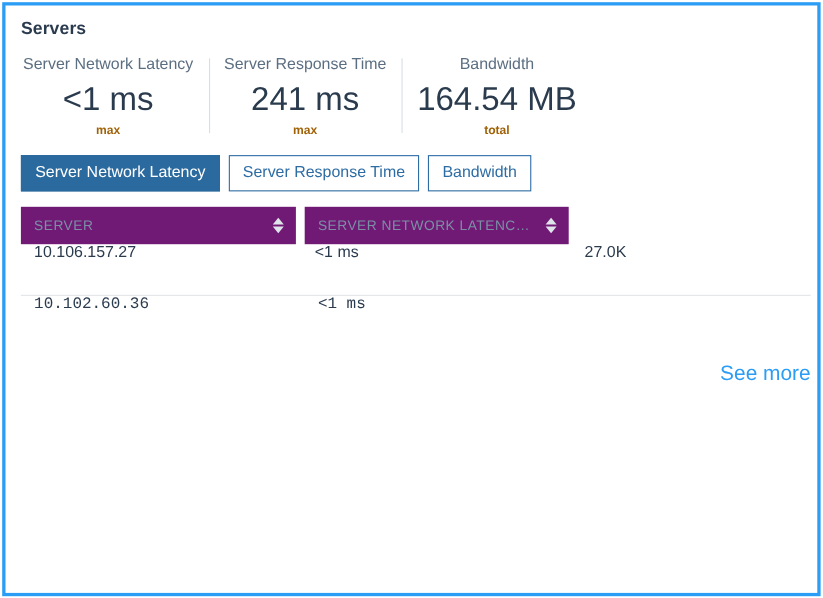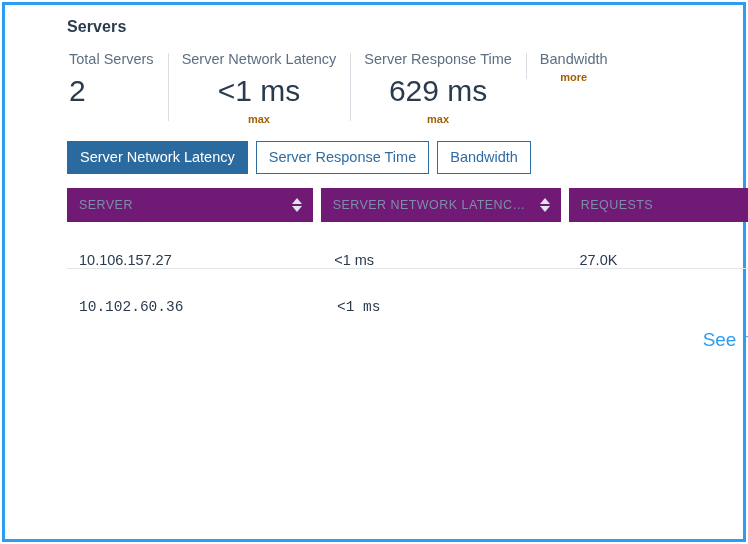--- a/index.html
+++ b/index.html
@@ -21,21 +21,20 @@
   }
   .card {
     position: absolute;
     left: 2px;
     top: 2px;
     width: 744px;
     height: 540px;
     box-sizing: border-box;
     border: 3px solid #2b9df4;
     background: #ffffff;
-    padding-left: 48px;
   }
   .card-inner {
     padding: 12px 14px 0 14px;
   }
 
   
   .title {
     font-size: 16px;
     font-weight: bold;
     color: #2b3b4e;
@@ -181,21 +180,21 @@
 
   .col-server   { width: 250px; }
   .col-latency  { width: 240px; }
   .col-requests { width: 220px; }
 
   .tbody { width: 718px; }
   .tr {
     display: flex;
     gap: 8px;
     height: 46px;
-    align-items: flex-end;
+    align-items: flex-start;
     border-bottom: 1px solid #e3e6e9;
   }
   .tr:last-child { border-bottom: none; font-family: Liberation Mono, monospace; }
   .td {
     font-size: 14.5px;
     color: #2b3b4e;
     padding: 0 12px;
     box-sizing: border-box;
     white-space: nowrap;
     overflow: hidden;
@@ -218,61 +217,53 @@
 </head>
 <body>
 
 <div class="screen">
   <div class="card">
     <div class="card-inner">
 
       <div class="title">Servers</div>
 
       <div class="stats">
-        <div class="stat first">
-          <div class="stat-label">Total Servers</div>
-          <div class="stat-value">2</div>
-          <div class="stat-sub"></div>
-        </div>
         <div class="stat">
           <div class="stat-label">Server Network Latency</div>
           <div class="stat-value">&lt;1 ms</div>
           <div class="stat-sub">max</div>
         </div>
         <div class="stat">
           <div class="stat-label">Server Response Time</div>
-          <div class="stat-value">629 ms</div>
+          <div class="stat-value">241 ms</div>
           <div class="stat-sub">max</div>
         </div>
         <div class="stat">
           <div class="stat-label">Bandwidth</div>
-          <div class="stat-sub">more</div>
+          <div class="stat-value">164.54 MB</div>
+          <div class="stat-sub">total</div>
         </div>
       </div>
 
       <div class="tabs">
         <button class="tab active">Server Network Latency</button>
         <button class="tab">Server Response Time</button>
         <button class="tab">Bandwidth</button>
       </div>
 
       <div class="table">
         <div class="thead">
           <div class="th col-server">
             <span class="th-label">SERVER</span>
             <span class="sort-icon"></span>
           </div>
           <div class="th col-latency">
             <span class="th-label">SERVER NETWORK LATENCY (...</span>
             <span class="sort-icon"></span>
           </div>
-          <div class="th col-requests">
-            <span class="th-label">REQUESTS</span>
-            <span class="sort-icon"></span>
-          </div>
         </div>
 
         <div class="tbody">
           <div class="tr">
             <div class="td col-server">10.106.157.27</div>
             <div class="td col-latency">&lt;1 ms</div>
             <div class="td col-requests">27.0K</div>
           </div>
           <div class="tr">
             <div class="td col-server">10.102.60.36</div>

